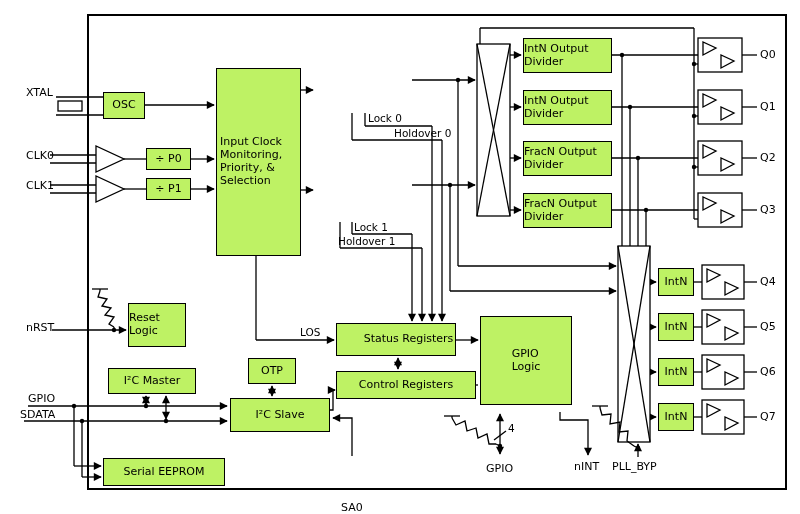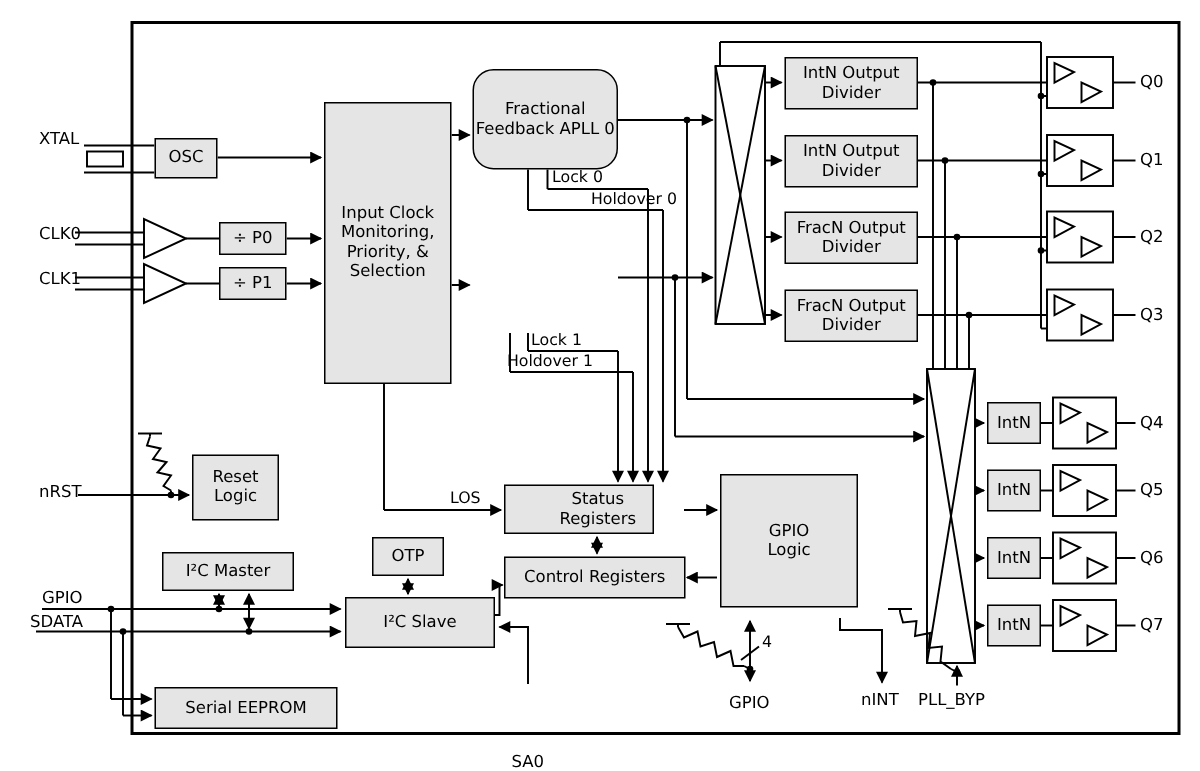--- a/index.html
+++ b/index.html
@@ -1,21 +1,21 @@
 <!DOCTYPE html>
 <html><head>
 <meta charset="utf-8">
 <style>
   * { margin:0; padding:0; box-sizing:border-box; }
   html,body { background:#fff; }
   body { font-family:"DejaVu Sans","Liberation Sans",sans-serif; color:#000; }
   .stage { position:relative; width:800px; height:514px; background:#fff; overflow:hidden; }
   .wires { position:absolute; left:0; top:0; z-index:1; }
-  .box { position:absolute; z-index:2; background:#e5e5e5; border:1.5px solid #000;
-         display:flex; align-items:center; justify-content:center; text-align:center;
+  .box { position:absolute; z-index:2; background:#bef264; border:1.5px solid #000;
+         display:flex; align-items:center; justify-content:center; 
          font-size:11px; line-height:1.18; color:#000; }
   .rounded { border-radius:14px; }
   .lbl  { position:absolute; z-index:2; font-size:11px; white-space:nowrap; color:#000; }
   .slbl { position:absolute; z-index:2; font-size:10.5px; white-space:nowrap; color:#000; }
 </style>
 </head>
 <body>
 
 <div class="stage">
 
@@ -228,35 +228,34 @@
 
     <g stroke="#000" stroke-width="1.3" fill="none">
       <line x1="494" y1="440" x2="506" y2="431"></line>
     </g>
   </svg>
 
   <div class="box" style="left:103px;top:92px;width:42px;height:27px;">OSC</div>
   <div class="box" style="left:146px;top:148px;width:45px;height:22px;">÷ P0</div>
   <div class="box" style="left:146px;top:178px;width:45px;height:22px;">÷ P1</div>
   <div class="box" style="left:216px;top:68px;width:85px;height:188px;padding:0 3px;">Input Clock Monitoring, Priority, &amp; Selection</div>
-  <div class="box rounded" style="left:315px;top:46px;width:97px;height:67px;">Fractional Feedback APLL 0</div>
   <div class="box" style="left:523px;top:38px;width:89px;height:35px;">IntN Output Divider</div>
   <div class="box" style="left:523px;top:90px;width:89px;height:35px;">IntN Output Divider</div>
   <div class="box" style="left:523px;top:141px;width:89px;height:35px;">FracN Output Divider</div>
   <div class="box" style="left:523px;top:193px;width:89px;height:35px;">FracN Output Divider</div>
   <div class="box" style="left:658px;top:268px;width:36px;height:28px;">IntN</div>
   <div class="box" style="left:658px;top:313px;width:36px;height:28px;">IntN</div>
   <div class="box" style="left:658px;top:358px;width:36px;height:28px;">IntN</div>
   <div class="box" style="left:658px;top:403px;width:36px;height:28px;">IntN</div>
   <div class="box" style="left:108px;top:368px;width:88px;height:26px;">I²C Master</div>
   <div class="box" style="left:128px;top:303px;width:58px;height:44px;">Reset Logic</div>
   <div class="box" style="left:248px;top:358px;width:48px;height:26px;">OTP</div>
   <div class="box" style="left:230px;top:398px;width:100px;height:34px;">I²C Slave</div>
-  <div class="box" style="left:336px;top:323px;width:100px;height:33px;padding-left:25px;">Status Registers</div>
-  <div class="box" style="left:336px;top:371px;width:121px;height:28px;">Control Registers</div>
+  <div class="box" style="left:336px;top:323px;width:120px;height:33px;padding-left:25px;">Status Registers</div>
+  <div class="box" style="left:336px;top:371px;width:140px;height:28px;">Control Registers</div>
   <div class="box" style="left:480px;top:316px;width:92px;height:89px;padding:0 32px;">GPIO Logic</div>
   <div class="box" style="left:103px;top:458px;width:122px;height:28px;">Serial EEPROM</div>
 
   <div class="lbl" style="left:26px;top:86px;">XTAL</div>
   <div class="lbl" style="left:26px;top:149px;">CLK0</div>
   <div class="lbl" style="left:26px;top:179px;">CLK1</div>
   <div class="lbl" style="left:26px;top:321px;">nRST</div>
   <div class="lbl" style="left:28px;top:392px;">GPIO</div>
   <div class="lbl" style="left:20px;top:408px;">SDATA</div>
   <div class="lbl" style="left:341px;top:461px;margin-top:40px;">SA0</div>

